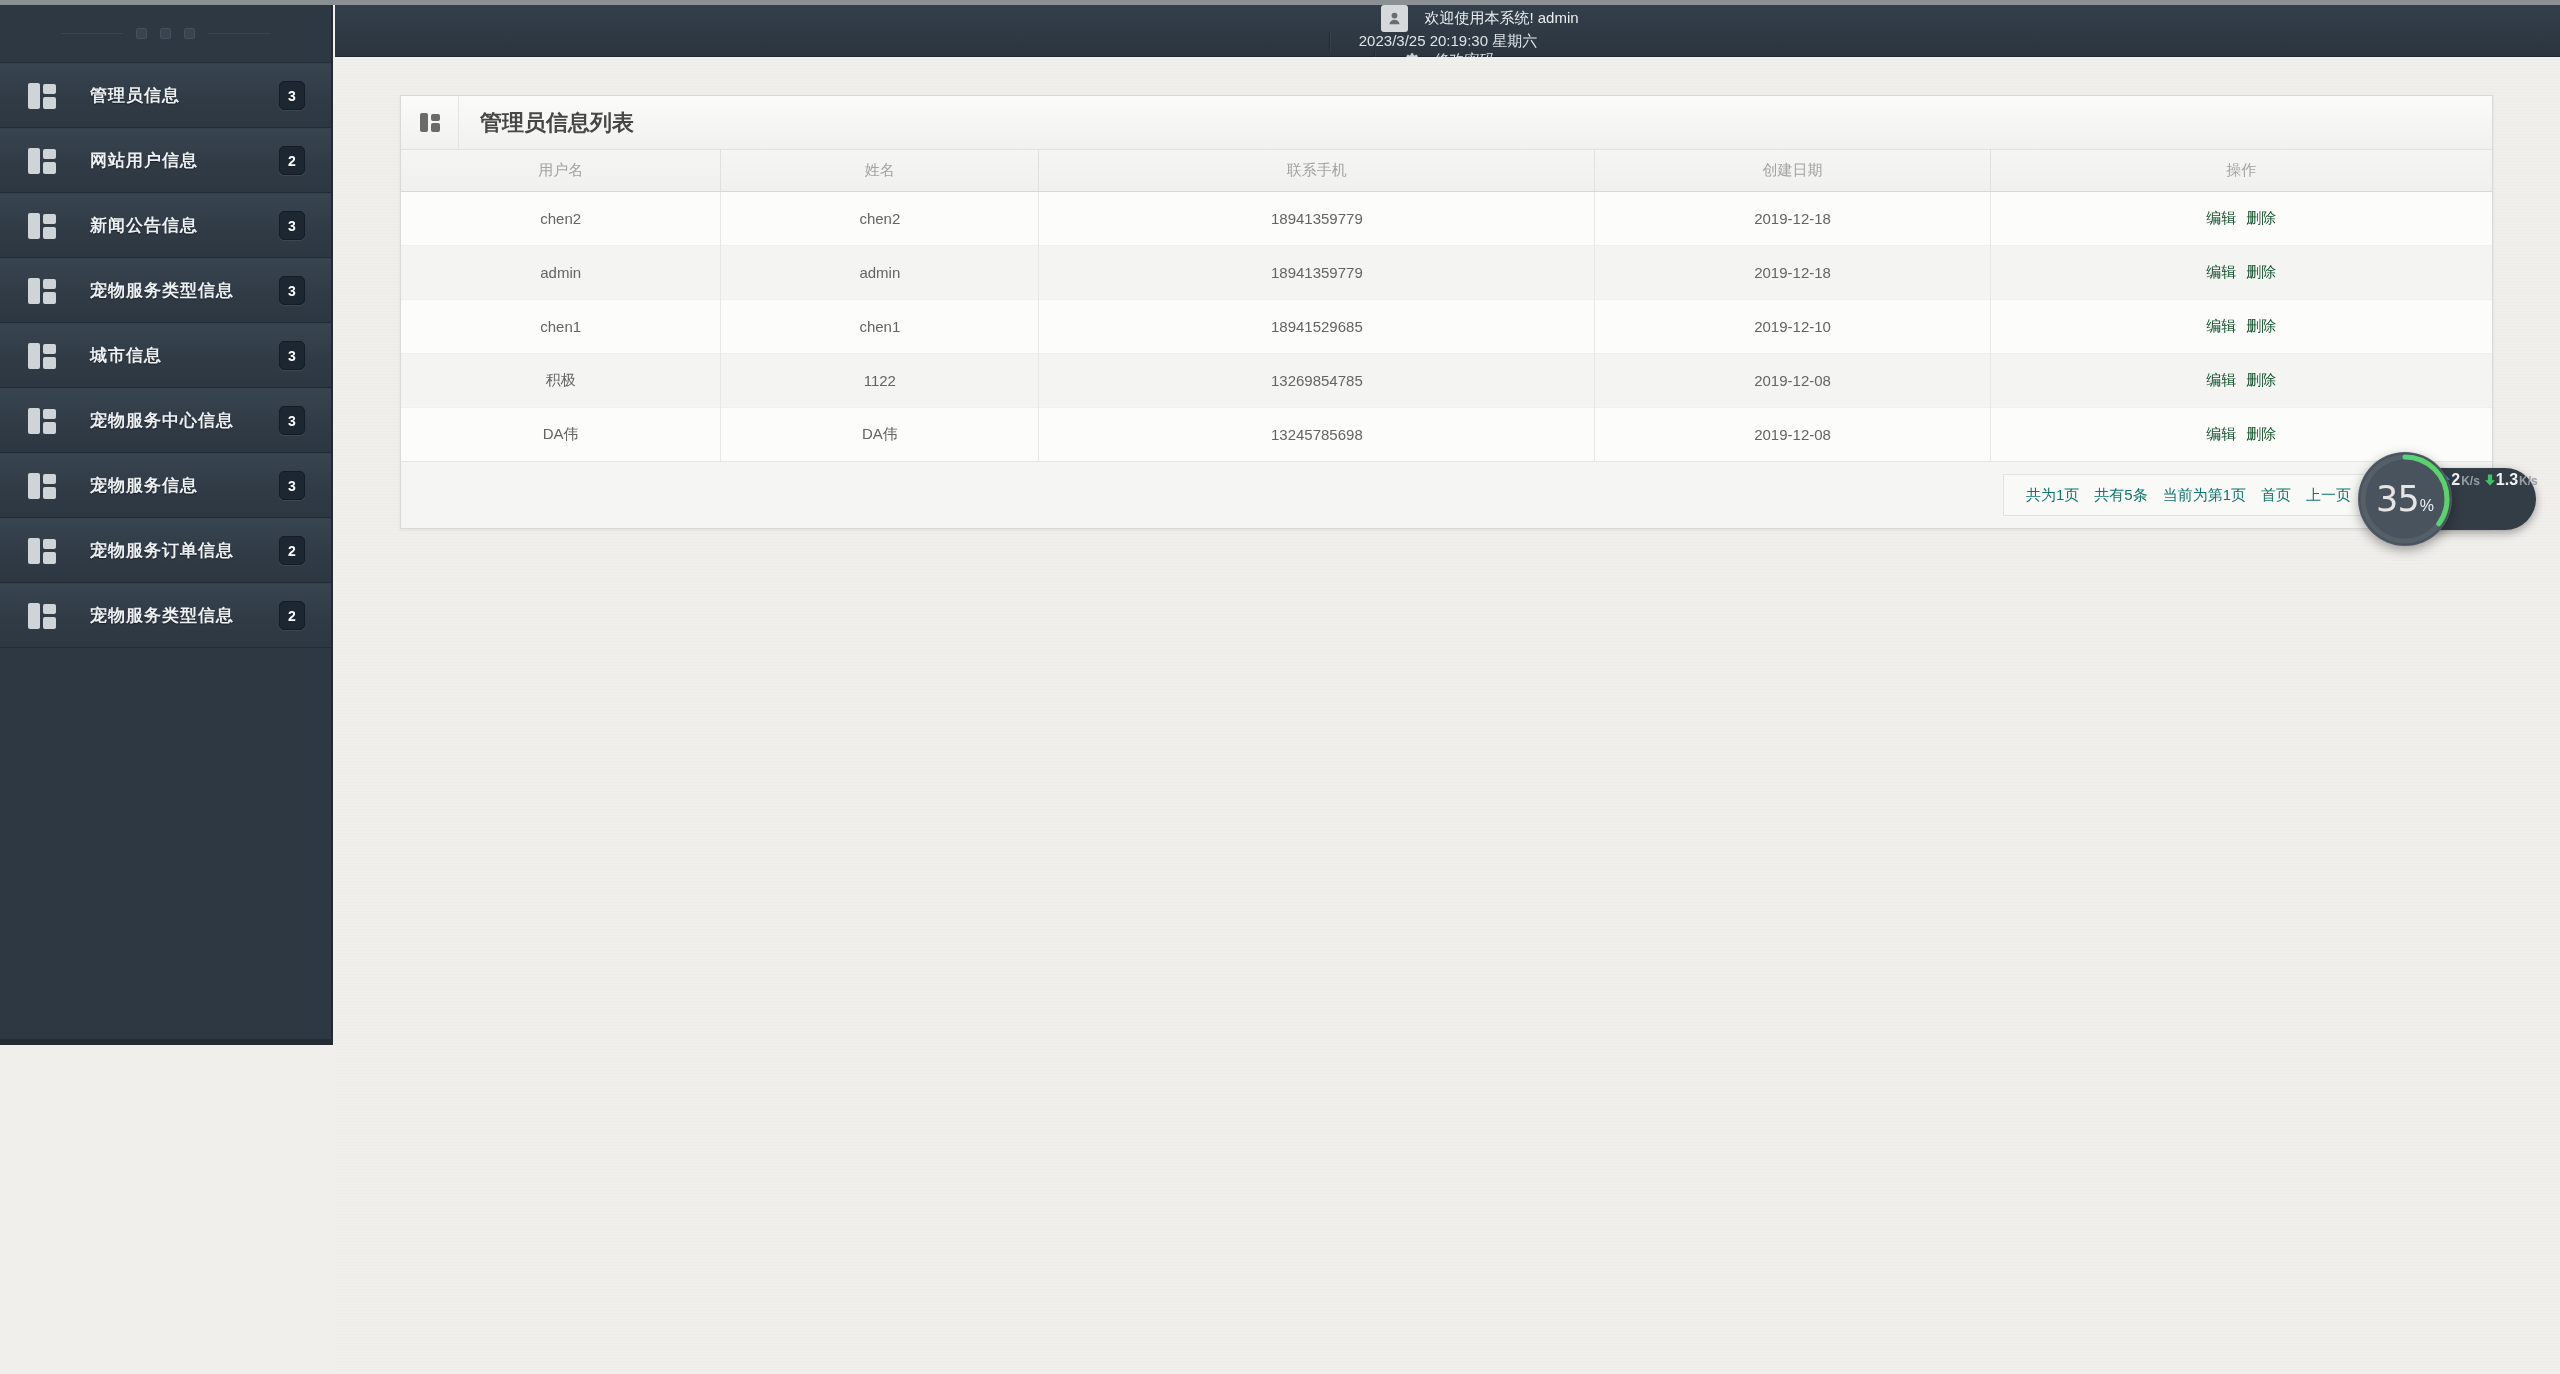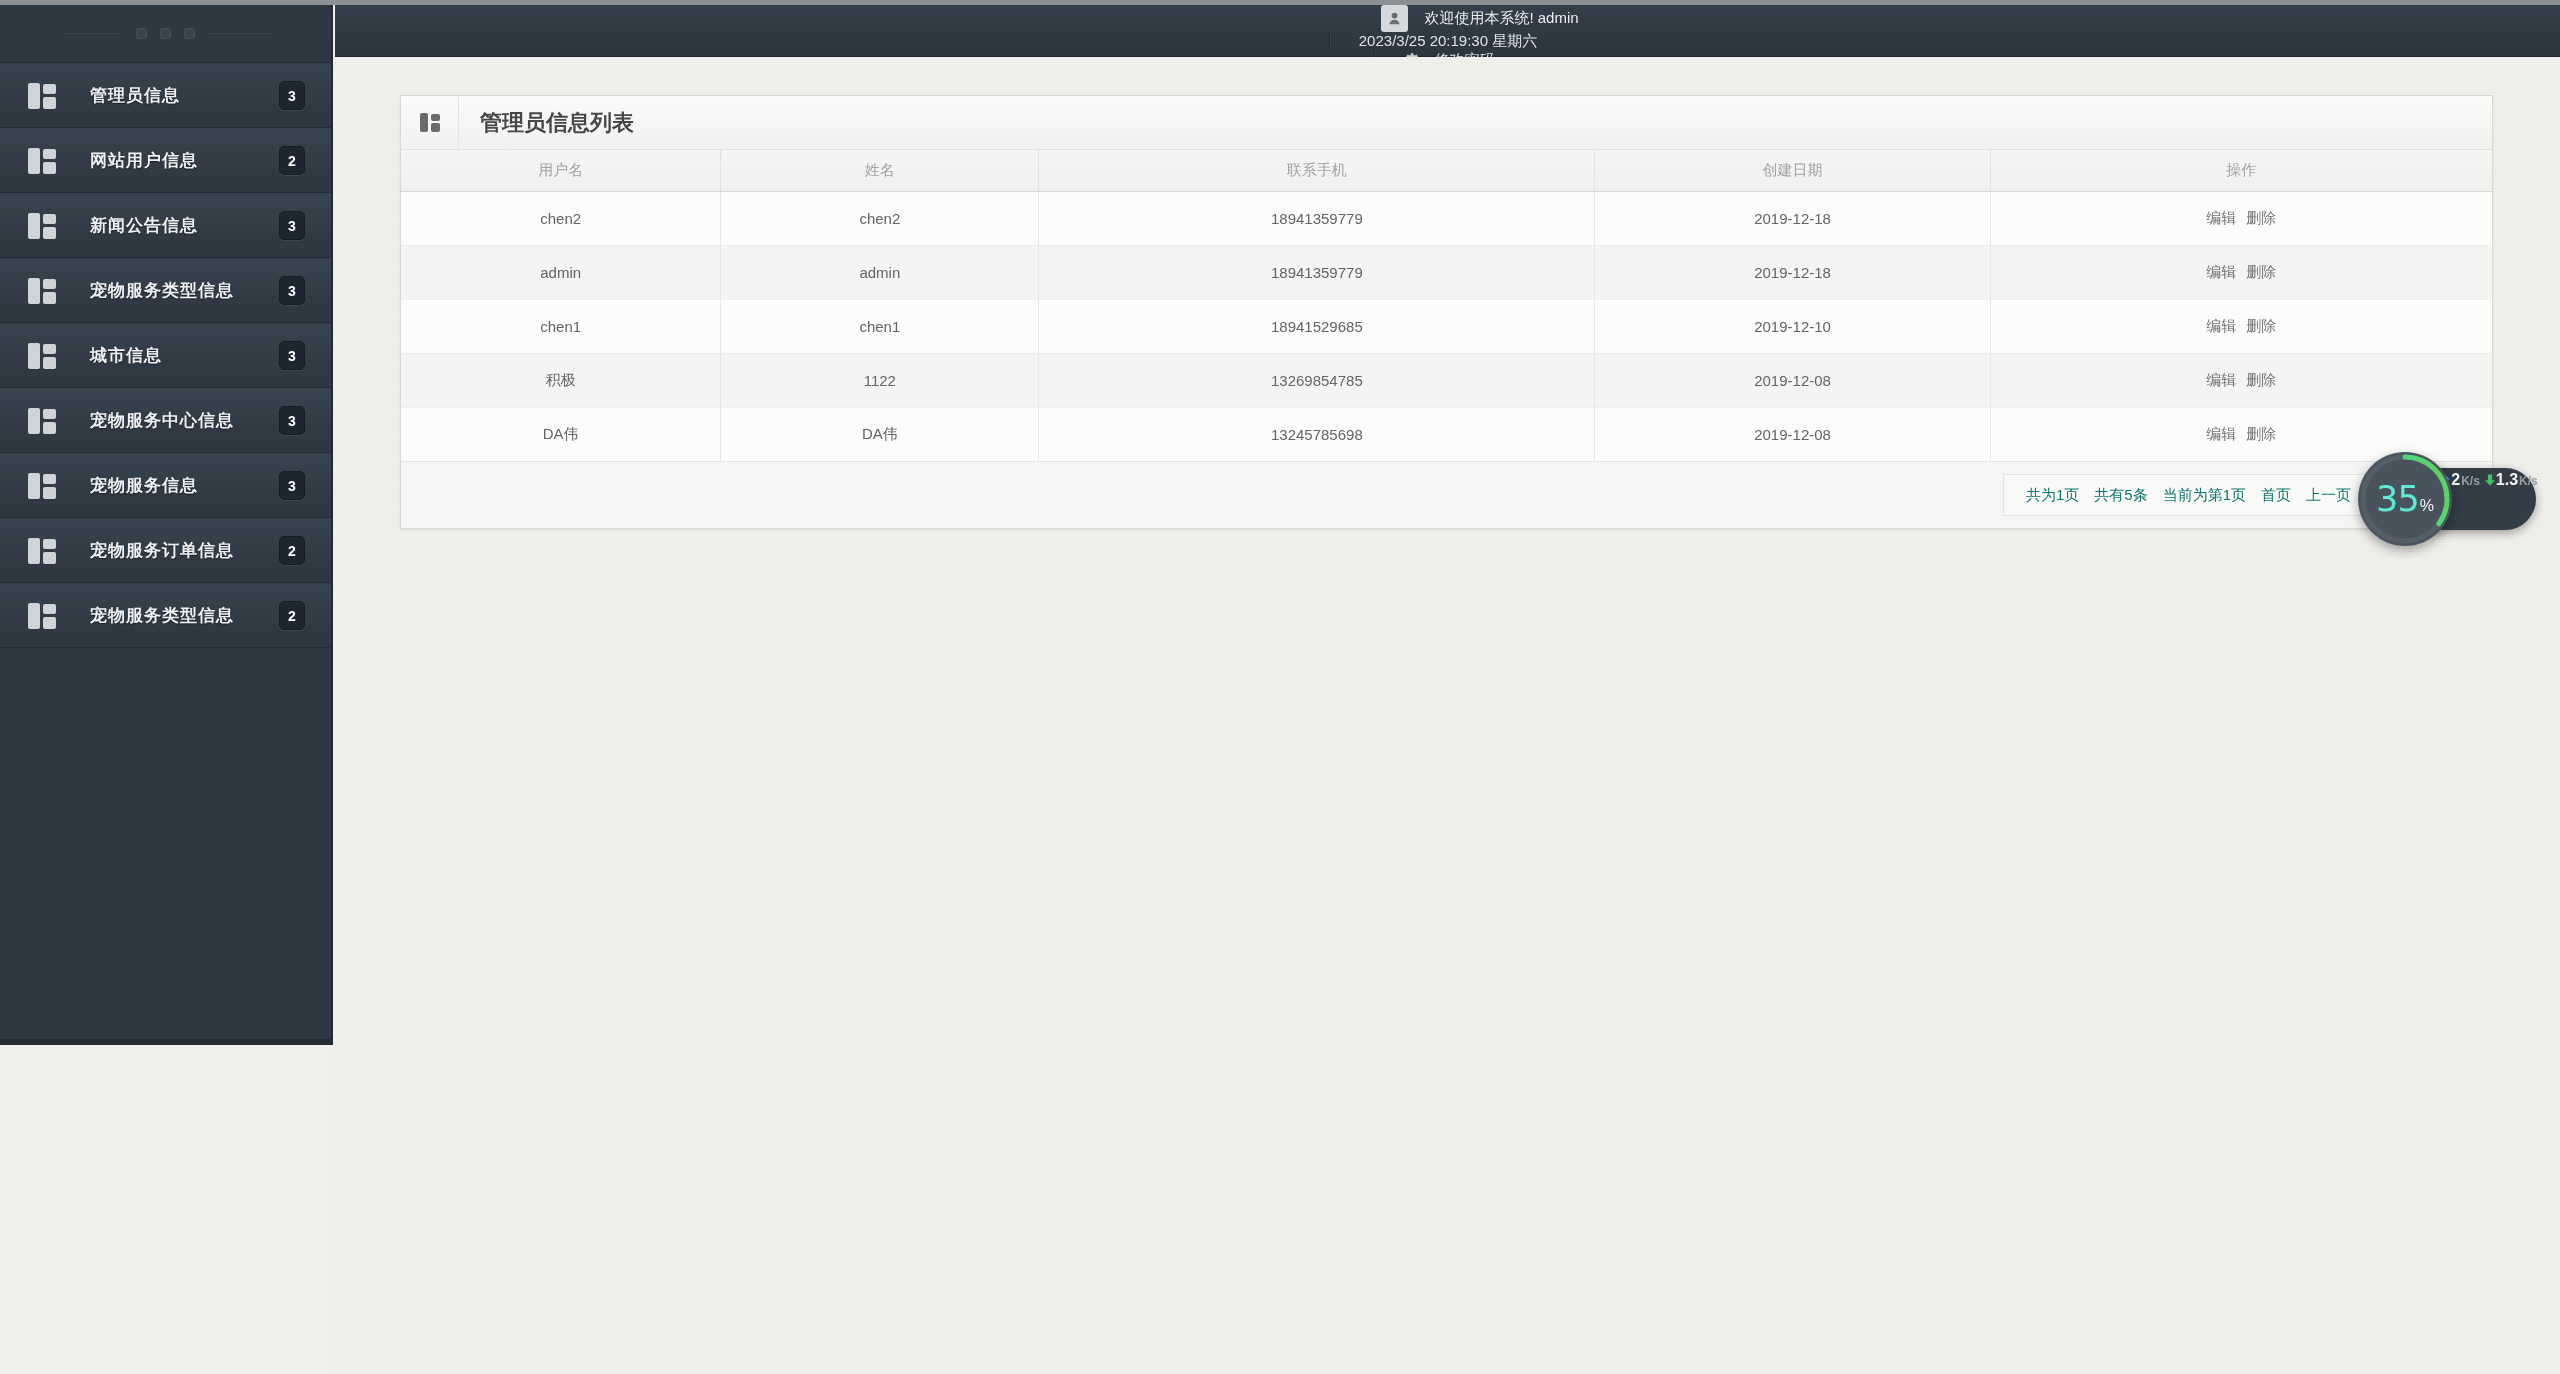--- a/index.html
+++ b/index.html
@@ -103,21 +103,21 @@
     background:linear-gradient(180deg,#f5f5f3,#f0f0ee);
     border-bottom:1px solid #d8d8d6; border-right:1px solid #e1e1df;
   }
   table.list th:last-child, table.list td:last-child { border-right:none; }
   table.list td {
     height:54px; font-size:15px; color:#646464; text-align:center;
     border-right:1px solid #e7e7e5; border-top:1px solid #efefed;
   }
   tr.alt td { background:#f4f4f2; }
   tr.norm td { background:#fcfcfb; }
-  .action-link { color:#737373; text-decoration:none; margin:0 5px; cursor:pointer; font-size:15px; }
+  .action-link { color:#14532d; text-decoration:none; margin:0 5px; cursor:pointer; font-size:15px; }
 
   .panel-footer {
     position:relative; height:67px; background:#f5f5f3; border-top:1px solid #e4e4e2;
   }
   .page-box {
     position:absolute; right:22px; top:12px; height:42px;
     border:1px solid #e2e2e0; background:#f9f9f7;
     display:flex; align-items:center; padding:0 118px 0 22px;
     color:#0f766e; font-size:15px; white-space:nowrap;
   }
@@ -137,21 +137,21 @@
   .speed-row { display:flex; align-items:center; justify-content:space-between; height:24px; }
   .speed-val { font-size:16px; font-weight:bold; color:#f2f4f6; }
   .speed-unit { font-size:12px; font-weight:bold; color:#969da4; margin-left:1px; }
   .speed-circle {
     position:absolute; left:0; top:0; width:94px; height:94px; border-radius:50%;
     background:#49535d;
     box-shadow:0 4px 12px rgba(0,0,0,0.35), inset 0 0 0 1px rgba(255,255,255,0.06);
     display:flex; align-items:center; justify-content:center; cursor:pointer;
   }
   .ring-svg { position:absolute; left:0; top:0; }
-  .pct-num { font-size:35px; color:#5eead4; font-family:"DejaVu Sans","Liberation Sans",sans-serif; letter-spacing:-1px; }
+  .pct-num { font-size:35px; color:#e5e5e5; font-family:"DejaVu Sans","Liberation Sans",sans-serif; letter-spacing:-1px; }
   .pct-sign { font-size:16px; color:#eef1f3; position:relative; top:7px; margin-left:1px; }
 </style>
 </head>
 <body>
 
 <div class="top-strip"></div>
 
 <div class="sidebar">
   <div class="sidebar-top">
     <div class="grip-line"></div>

